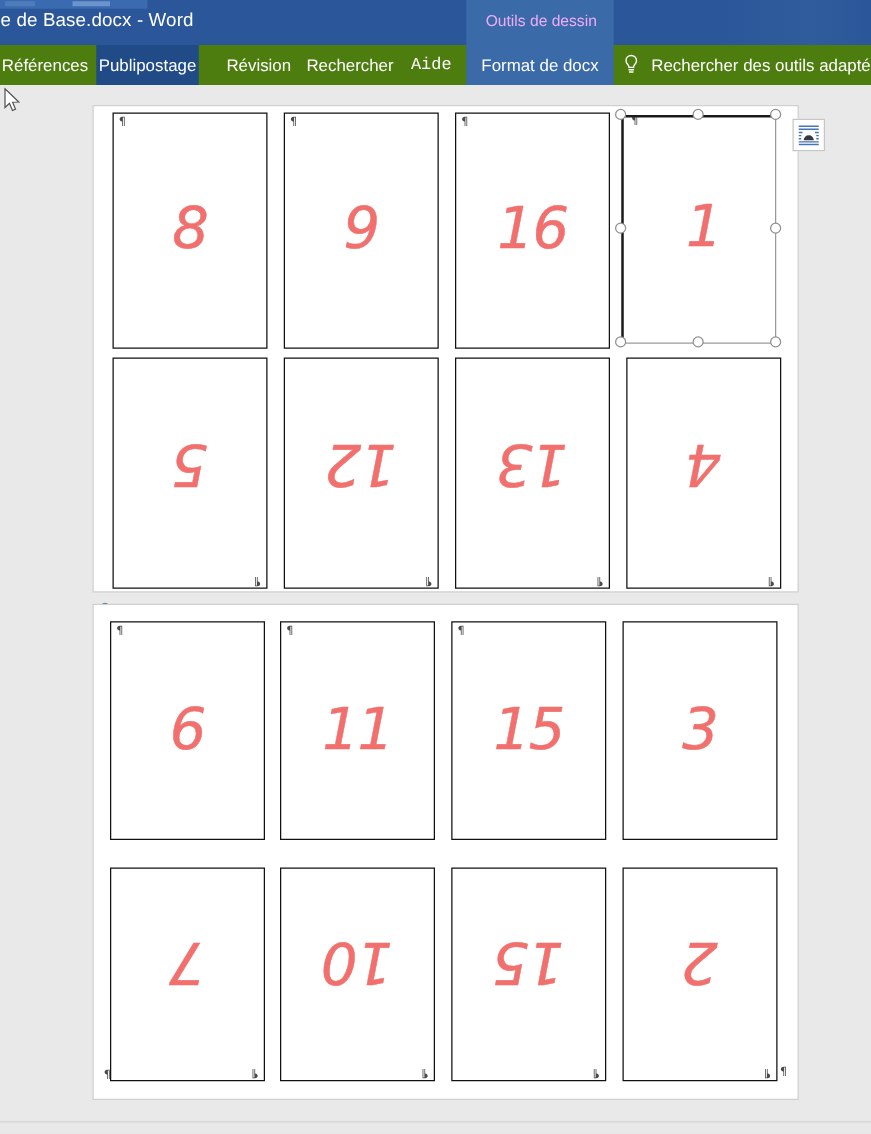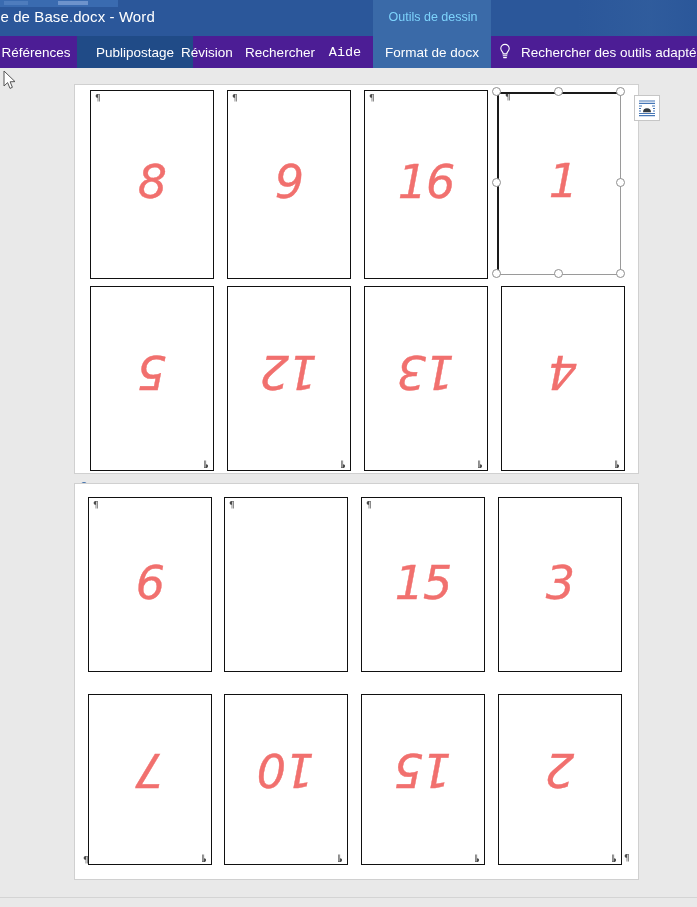--- a/index.html
+++ b/index.html
@@ -26,32 +26,32 @@
     position:absolute;left:-8px;top:8px;
     font-size:15px;color:#ffffff;white-space:nowrap;
     letter-spacing:.1px;
   }
   .contextual-band{
     position:absolute;left:373px;top:0;width:118px;height:36px;
     background:#3a6aa8;
   }
   .contextual-label{
     position:absolute;left:383px;top:10px;width:100px;
-    text-align:center;font-size:12.5px;color:#7dd3fc;white-space:nowrap;
+    text-align:center;font-size:12.5px;color:#f0abfc;white-space:nowrap;
   }
   .title-right-glow{
     position:absolute;right:0;top:0;width:120px;height:36px;
     background:linear-gradient(90deg,#2b579a 0%, #33609f 60%, #2b579a 100%);
     opacity:.55;
   }
 
   
   .tabstrip{
     position:absolute;left:0;top:36px;width:697px;height:32px;
-    background:#4c1d95;
+    background:#4d7c0f;
   }
   .tab{
     position:absolute;top:0;height:32px;
     display:flex;align-items:center;justify-content:center;
     font-size:13.5px;color:#ffffff;white-space:nowrap;
     padding:0 10px;box-sizing:border-box;cursor:default;
   }
   .tab.active{background:#204b87;}
   .tab.ctx{background:#3a6aa8;}
   .tellme{
@@ -152,21 +152,21 @@
         <div class="s2"></div>
     </div>
     <div class="title-right-glow"></div>
     <div class="contextual-band"></div>
     <div class="doc-title">ge de Base.docx  -  Word</div>
     <div class="contextual-label">Outils de dessin</div>
   </div>
 
   <div class="tabstrip">
     <div class="tab" style="left:0px;width:72px;">Références</div>
-    <div class="tab active" style="left:77px;width:116px;">Publipostage</div>
+    <div class="tab active" style="left:77px;width:82px;">Publipostage</div>
     <div class="tab" style="left:174px;width:66px;">Révision</div>
     <div class="tab" style="left:244px;width:72px;">Rechercher</div>
     <div class="tab" style="left:322px;width:46px;font-family:Liberation Mono, monospace;">Aide</div>
     <div class="tab ctx" style="left:373px;width:118px;">Format de docx</div>
 
     <div class="tellme">
       <span class="bulb">
         <svg viewBox="0 0 14 18" width="14" height="18">
           <path d="M7 1.4c-2.5 0-4.2 1.9-4.2 4.1 0 1.6.9 2.6 1.6 3.4.4.5.7.9.7 1.4v.6h3.8v-.6c0-.5.3-.9.7-1.4.7-.8 1.6-1.8 1.6-3.4 0-2.2-1.7-4.1-4.2-4.1z" fill="none" stroke="#ffffff" stroke-width="1.1"></path>
           <path d="M5.2 12.8h3.6M5.6 14.6h2.8" stroke="#ffffff" stroke-width="1.1" fill="none" stroke-linecap="round"></path>
@@ -261,20 +261,21 @@
   </div>
 
   <div class="page" id="page2">
 
     <div class="card" style="left:13px;top:13px;width:124px;height:175px;">
       <span class="pilcrow tl">¶</span>
       <span class="num" style="top:62px;">6</span>
     </div>
     <div class="card" style="left:149px;top:13px;width:124px;height:175px;">
       <span class="pilcrow tl">¶</span>
+      <span class="num" style="top:62px;">11</span>
     </div>
     <div class="card" style="left:286px;top:13px;width:124px;height:175px;">
       <span class="pilcrow tl">¶</span>
       <span class="num" style="top:62px;">15</span>
     </div>
     <div class="card" style="left:423px;top:13px;width:124px;height:175px;">
       <span class="num" style="top:62px;">3</span>
     </div>
 
     <div class="card flip" style="left:13px;top:210px;width:124px;height:171px;">

